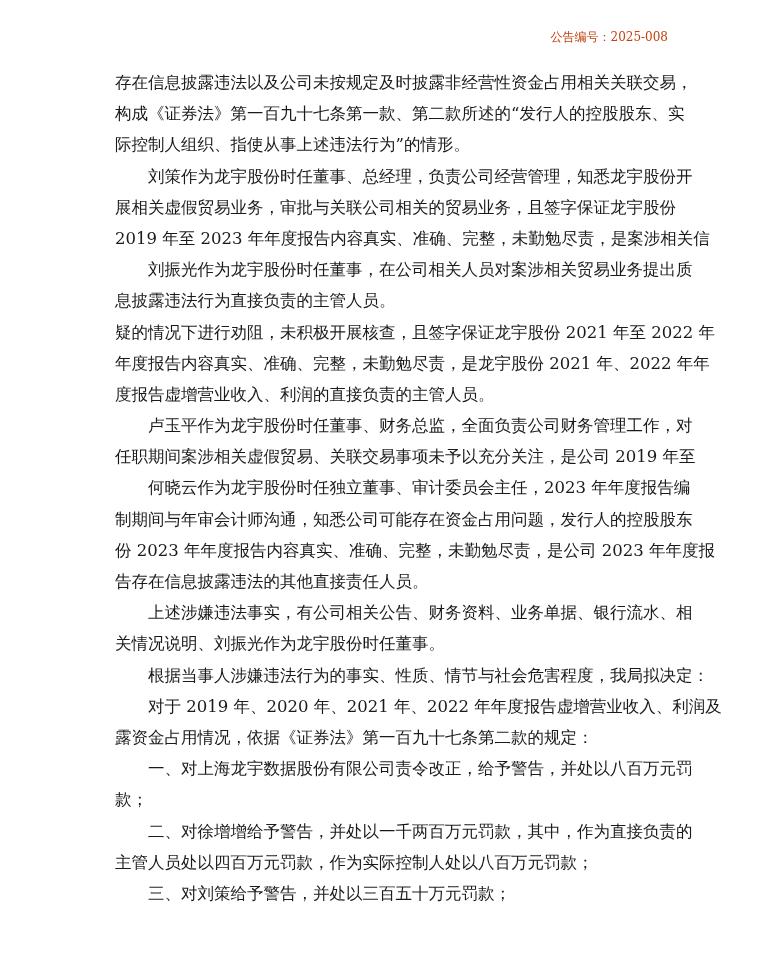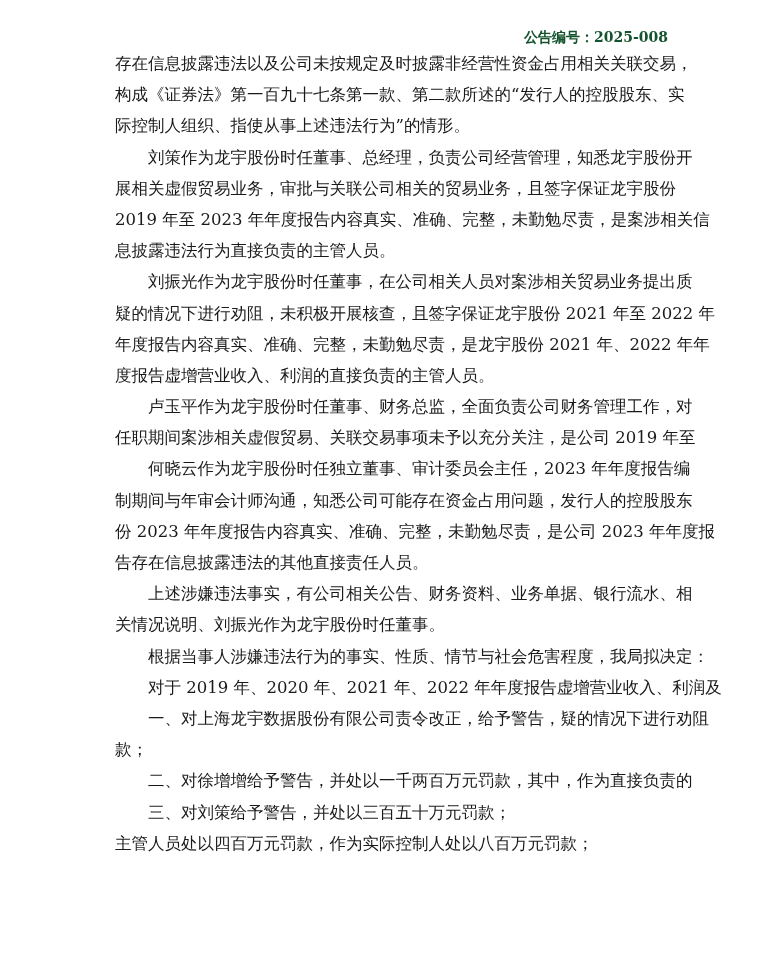--- a/index.html
+++ b/index.html
@@ -1,49 +1,50 @@
 <!DOCTYPE html>
 <html><head>
 <meta charset="utf-8">
 <style>
   html, body { margin:0; padding:0; background:#ffffff; }
   body { width:780px; height:979px; position:relative; overflow:hidden;
          font-family:"DejaVu Serif", "Liberation Serif", serif; color:#1a1a1a; }
-  .header { position:absolute; top:29px; right:112px; font-size:14px; color:#14532d;font-weight:bold; }
-  .page { position:absolute; left:115px; top:48px; width:553px; }
+  .header { position:absolute; top:29px; right:112px; font-size:12px; color:#c2410c; }
+  .page { position:absolute; left:115px; top:67px; width:553px; }
   .line { height:31.2px; line-height:31.2px; font-size:16.5px; white-space:nowrap;
           text-align:justify; text-align-last:justify; }
   .line.last { text-align-last:left; }
   .line.indent { padding-left:33px; }
 </style>
 </head>
 <body>
 
 <div class="header">公告编号：2025-008</div>
 
 <div class="page" id="page">
     <div class="line">存在信息披露违法以及公司未按规定及时披露非经营性资金占用相关关联交易，</div>
     <div class="line">构成《证券法》第一百九十七条第一款、第二款所述的“发行人的控股股东、实</div>
     <div class="line last">际控制人组织、指使从事上述违法行为”的情形。</div>
     <div class="line indent">刘策作为龙宇股份时任董事、总经理，负责公司经营管理，知悉龙宇股份开</div>
     <div class="line">展相关虚假贸易业务，审批与关联公司相关的贸易业务，且签字保证龙宇股份</div>
     <div class="line">2019 年至 2023 年年度报告内容真实、准确、完整，未勤勉尽责，是案涉相关信</div>
+    <div class="line indent">刘振光作为龙宇股份时任董事，在公司相关人员对案涉相关贸易业务提出质</div>
     <div class="line last">息披露违法行为直接负责的主管人员。</div>
-    <div class="line indent">刘振光作为龙宇股份时任董事，在公司相关人员对案涉相关贸易业务提出质</div>
     <div class="line">疑的情况下进行劝阻，未积极开展核查，且签字保证龙宇股份 2021 年至 2022 年</div>
     <div class="line">年度报告内容真实、准确、完整，未勤勉尽责，是龙宇股份 2021 年、2022 年年</div>
     <div class="line last">度报告虚增营业收入、利润的直接负责的主管人员。</div>
     <div class="line indent">卢玉平作为龙宇股份时任董事、财务总监，全面负责公司财务管理工作，对</div>
     <div class="line">任职期间案涉相关虚假贸易、关联交易事项未予以充分关注，是公司 2019 年至</div>
     <div class="line indent">何晓云作为龙宇股份时任独立董事、审计委员会主任，2023 年年度报告编</div>
     <div class="line">制期间与年审会计师沟通，知悉公司可能存在资金占用问题，发行人的控股股东</div>
     <div class="line">份 2023 年年度报告内容真实、准确、完整，未勤勉尽责，是公司 2023 年年度报</div>
     <div class="line last">告存在信息披露违法的其他直接责任人员。</div>
     <div class="line indent">上述涉嫌违法事实，有公司相关公告、财务资料、业务单据、银行流水、相</div>
     <div class="line last">关情况说明、刘振光作为龙宇股份时任董事。</div>
     <div class="line indent">根据当事人涉嫌违法行为的事实、性质、情节与社会危害程度，我局拟决定：</div>
     <div class="line indent">对于 2019 年、2020 年、2021 年、2022 年年度报告虚增营业收入、利润及</div>
-    <div class="line indent">一、对上海龙宇数据股份有限公司责令改正，给予警告，疑的情况下进行劝阻</div>
+    <div class="line last">露资金占用情况，依据《证券法》第一百九十七条第二款的规定：</div>
+    <div class="line indent">一、对上海龙宇数据股份有限公司责令改正，给予警告，并处以八百万元罚</div>
     <div class="line last">款；</div>
     <div class="line indent">二、对徐增增给予警告，并处以一千两百万元罚款，其中，作为直接负责的</div>
+    <div class="line last">主管人员处以四百万元罚款，作为实际控制人处以八百万元罚款；</div>
     <div class="line indent last">三、对刘策给予警告，并处以三百五十万元罚款；</div>
-    <div class="line last">主管人员处以四百万元罚款，作为实际控制人处以八百万元罚款；</div>
   </div>
 
 </body></html>

